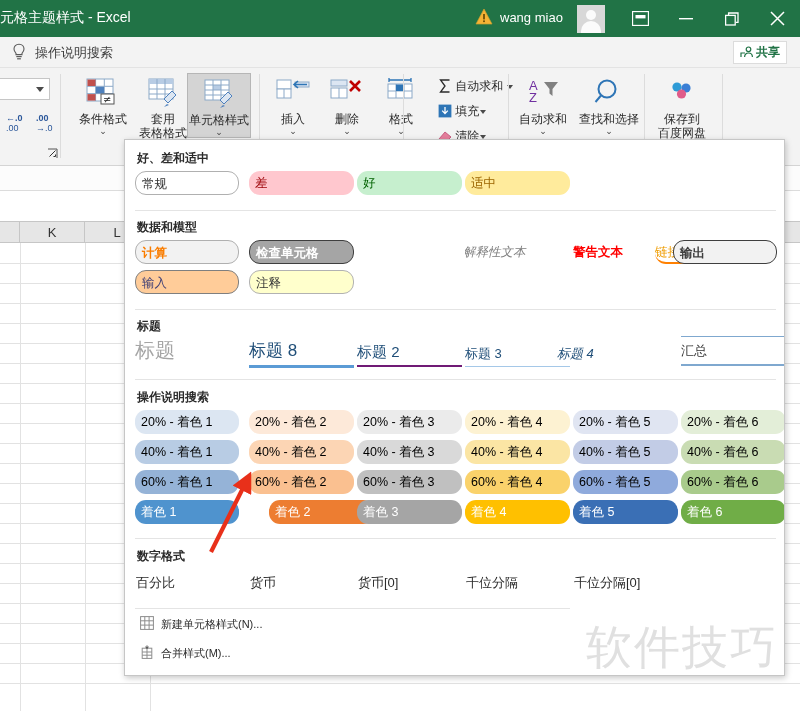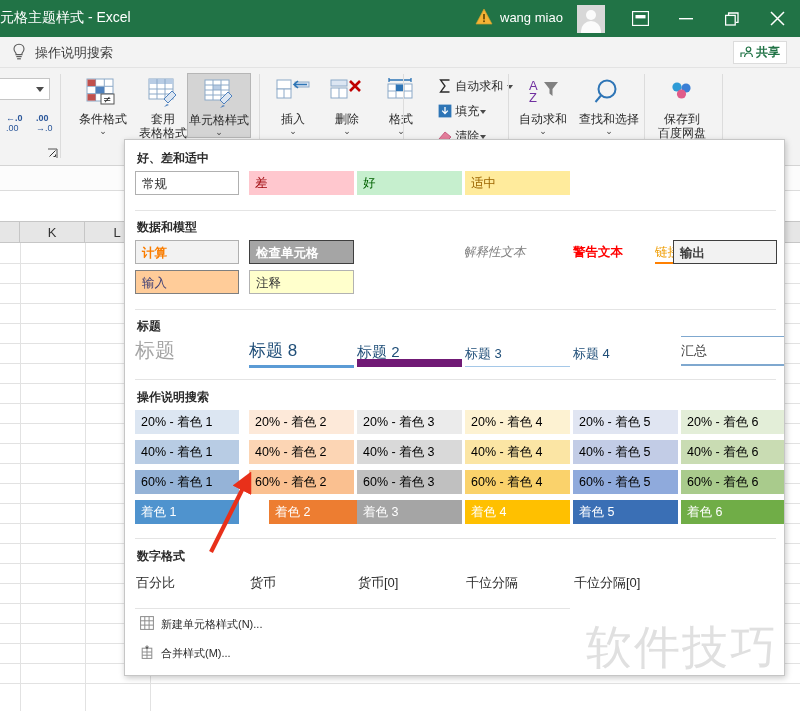--- a/index.html
+++ b/index.html
@@ -153,20 +153,21 @@
   }
   .sec-title{
     position:absolute; font-size:12px; font-weight:bold; color:#2b2b2b;
   }
   .divider{ position:absolute; left:10px; width:641px; height:1px; background:#e4e4e4; }
 
   .sw{
     position:absolute; height:24px; line-height:24px;
     font-size:12.5px; padding-left:6px; white-space:nowrap;
     overflow:hidden;
+    border-radius:11px;
   }
 
   
   .tsw{ position:absolute; white-space:nowrap; }
 
   
   .nf{ position:absolute; font-size:13px; color:#2b2b2b; white-space:nowrap; }
 
   .menuitem{ position:absolute; font-size:11px; color:#2b2b2b; white-space:nowrap; }
   .menuicon{ position:absolute; width:14px; height:14px; }
@@ -521,27 +522,27 @@
   <div class="divider" style="top:169px;"></div>
 
   <div class="sec-title" style="left:12px; top:178px;">标题</div>
 
   <div class="tsw" style="left:10px; top:195px; width:105px; height:32px;">
     <span style="display:block;font-size:20px;color:#a5a5a5;line-height:30px;">标题</span>
   </div>
   <div class="tsw" style="left:124px; top:198px; width:105px; height:30px; border-bottom:3px solid #5b9bd5;">
     <span style="display:block;font-size:17px;color:#1f4e78;line-height:26px;">标题 8</span>
   </div>
-  <div class="tsw" style="left:232px; top:200px; width:105px; height:27px; border-bottom:8px solid #701a75;">
+  <div class="tsw" style="left:232px; top:200px; width:105px; height:27px; border-bottom:2px solid #701a75;">
     <span style="display:block;font-size:15px;color:#1f4e78;line-height:24px;">标题 2</span>
   </div>
   <div class="tsw" style="left:340px; top:203px; width:105px; height:24px; border-bottom:1px solid #a5c8e8;">
     <span style="display:block;font-size:13px;color:#1f4e78;line-height:22px;">标题 3</span>
   </div>
-  <div class="tsw" style="left:448px; top:203px; width:105px; height:24px;">
+  <div class="tsw" style="left:432px; top:203px; width:105px; height:24px;font-style:italic;">
     <span style="display:block;font-size:13px;color:#1f4e78;line-height:22px;">标题 4</span>
   </div>
   <div class="tsw" style="left:556px; top:196px; width:105px; height:30px; border-top:1px solid #7fa8cf; border-bottom:2px solid #7fa8cf;">
     <span style="display:block;font-size:13px;color:#333333;line-height:27px;">汇总</span>
   </div>
 
   <div class="divider" style="top:239px;"></div>
 
   <div class="sec-title" style="left:12px; top:249px;">操作说明搜索</div>
 

